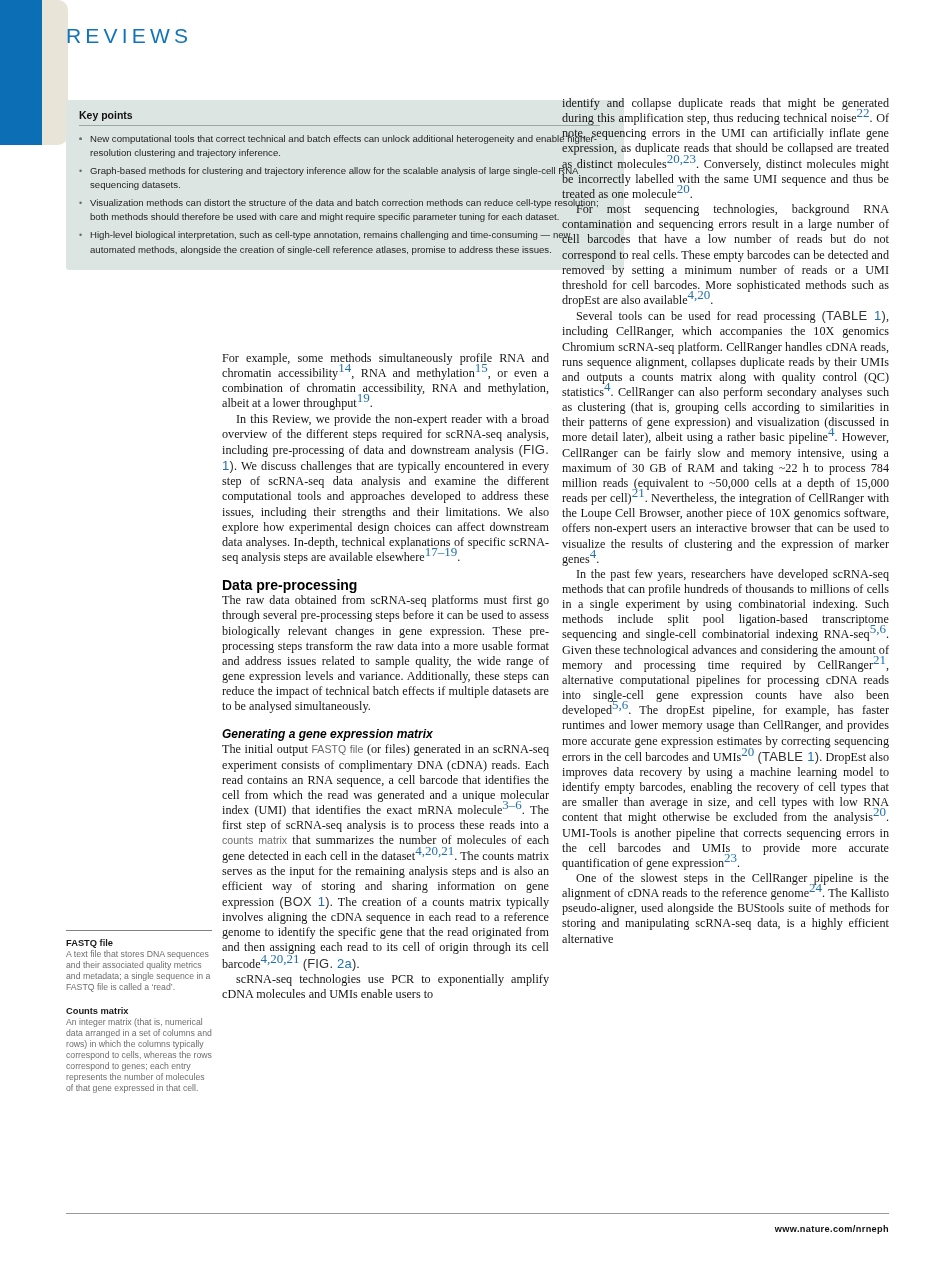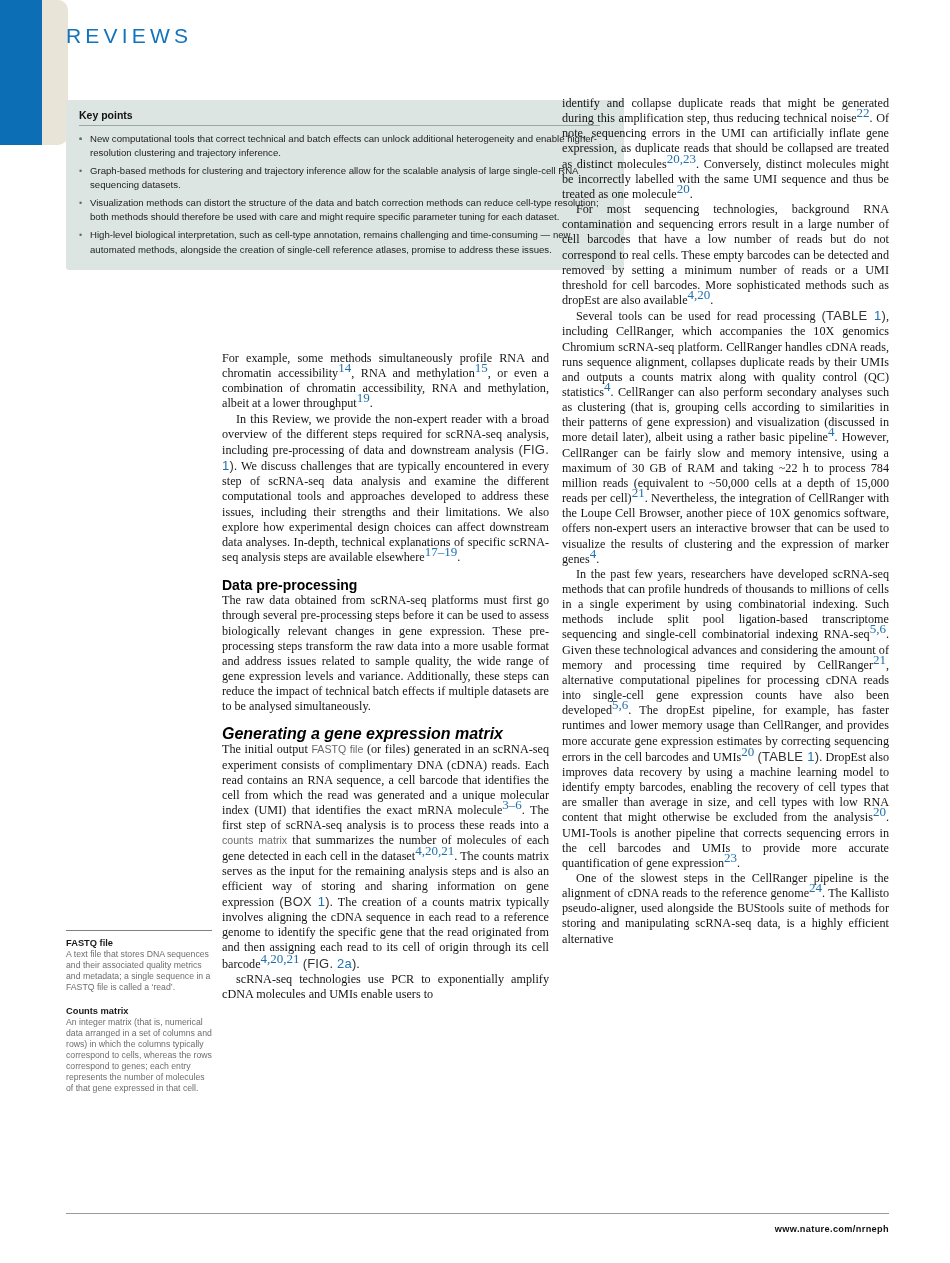--- a/index.html
+++ b/index.html
@@ -104,21 +104,21 @@
   h2.sec {
     font-family: "Liberation Sans", sans-serif;
     font-size: 14px;
     font-weight: bold;
     margin: 12px 0 0 0;
     line-height: 16px;
     color: #000;
   }
   h3.subsec {
     font-family: "Liberation Sans", sans-serif;
-    font-size: 16px;
+    font-size: 12px;
     font-weight: bold;
     font-style: italic;
     margin: 12px 0 0 0;
     line-height: 16px;
     color: #000;
   }
 
   sup.ref {
     font-size: 13px;
     color: #1f6fad;

